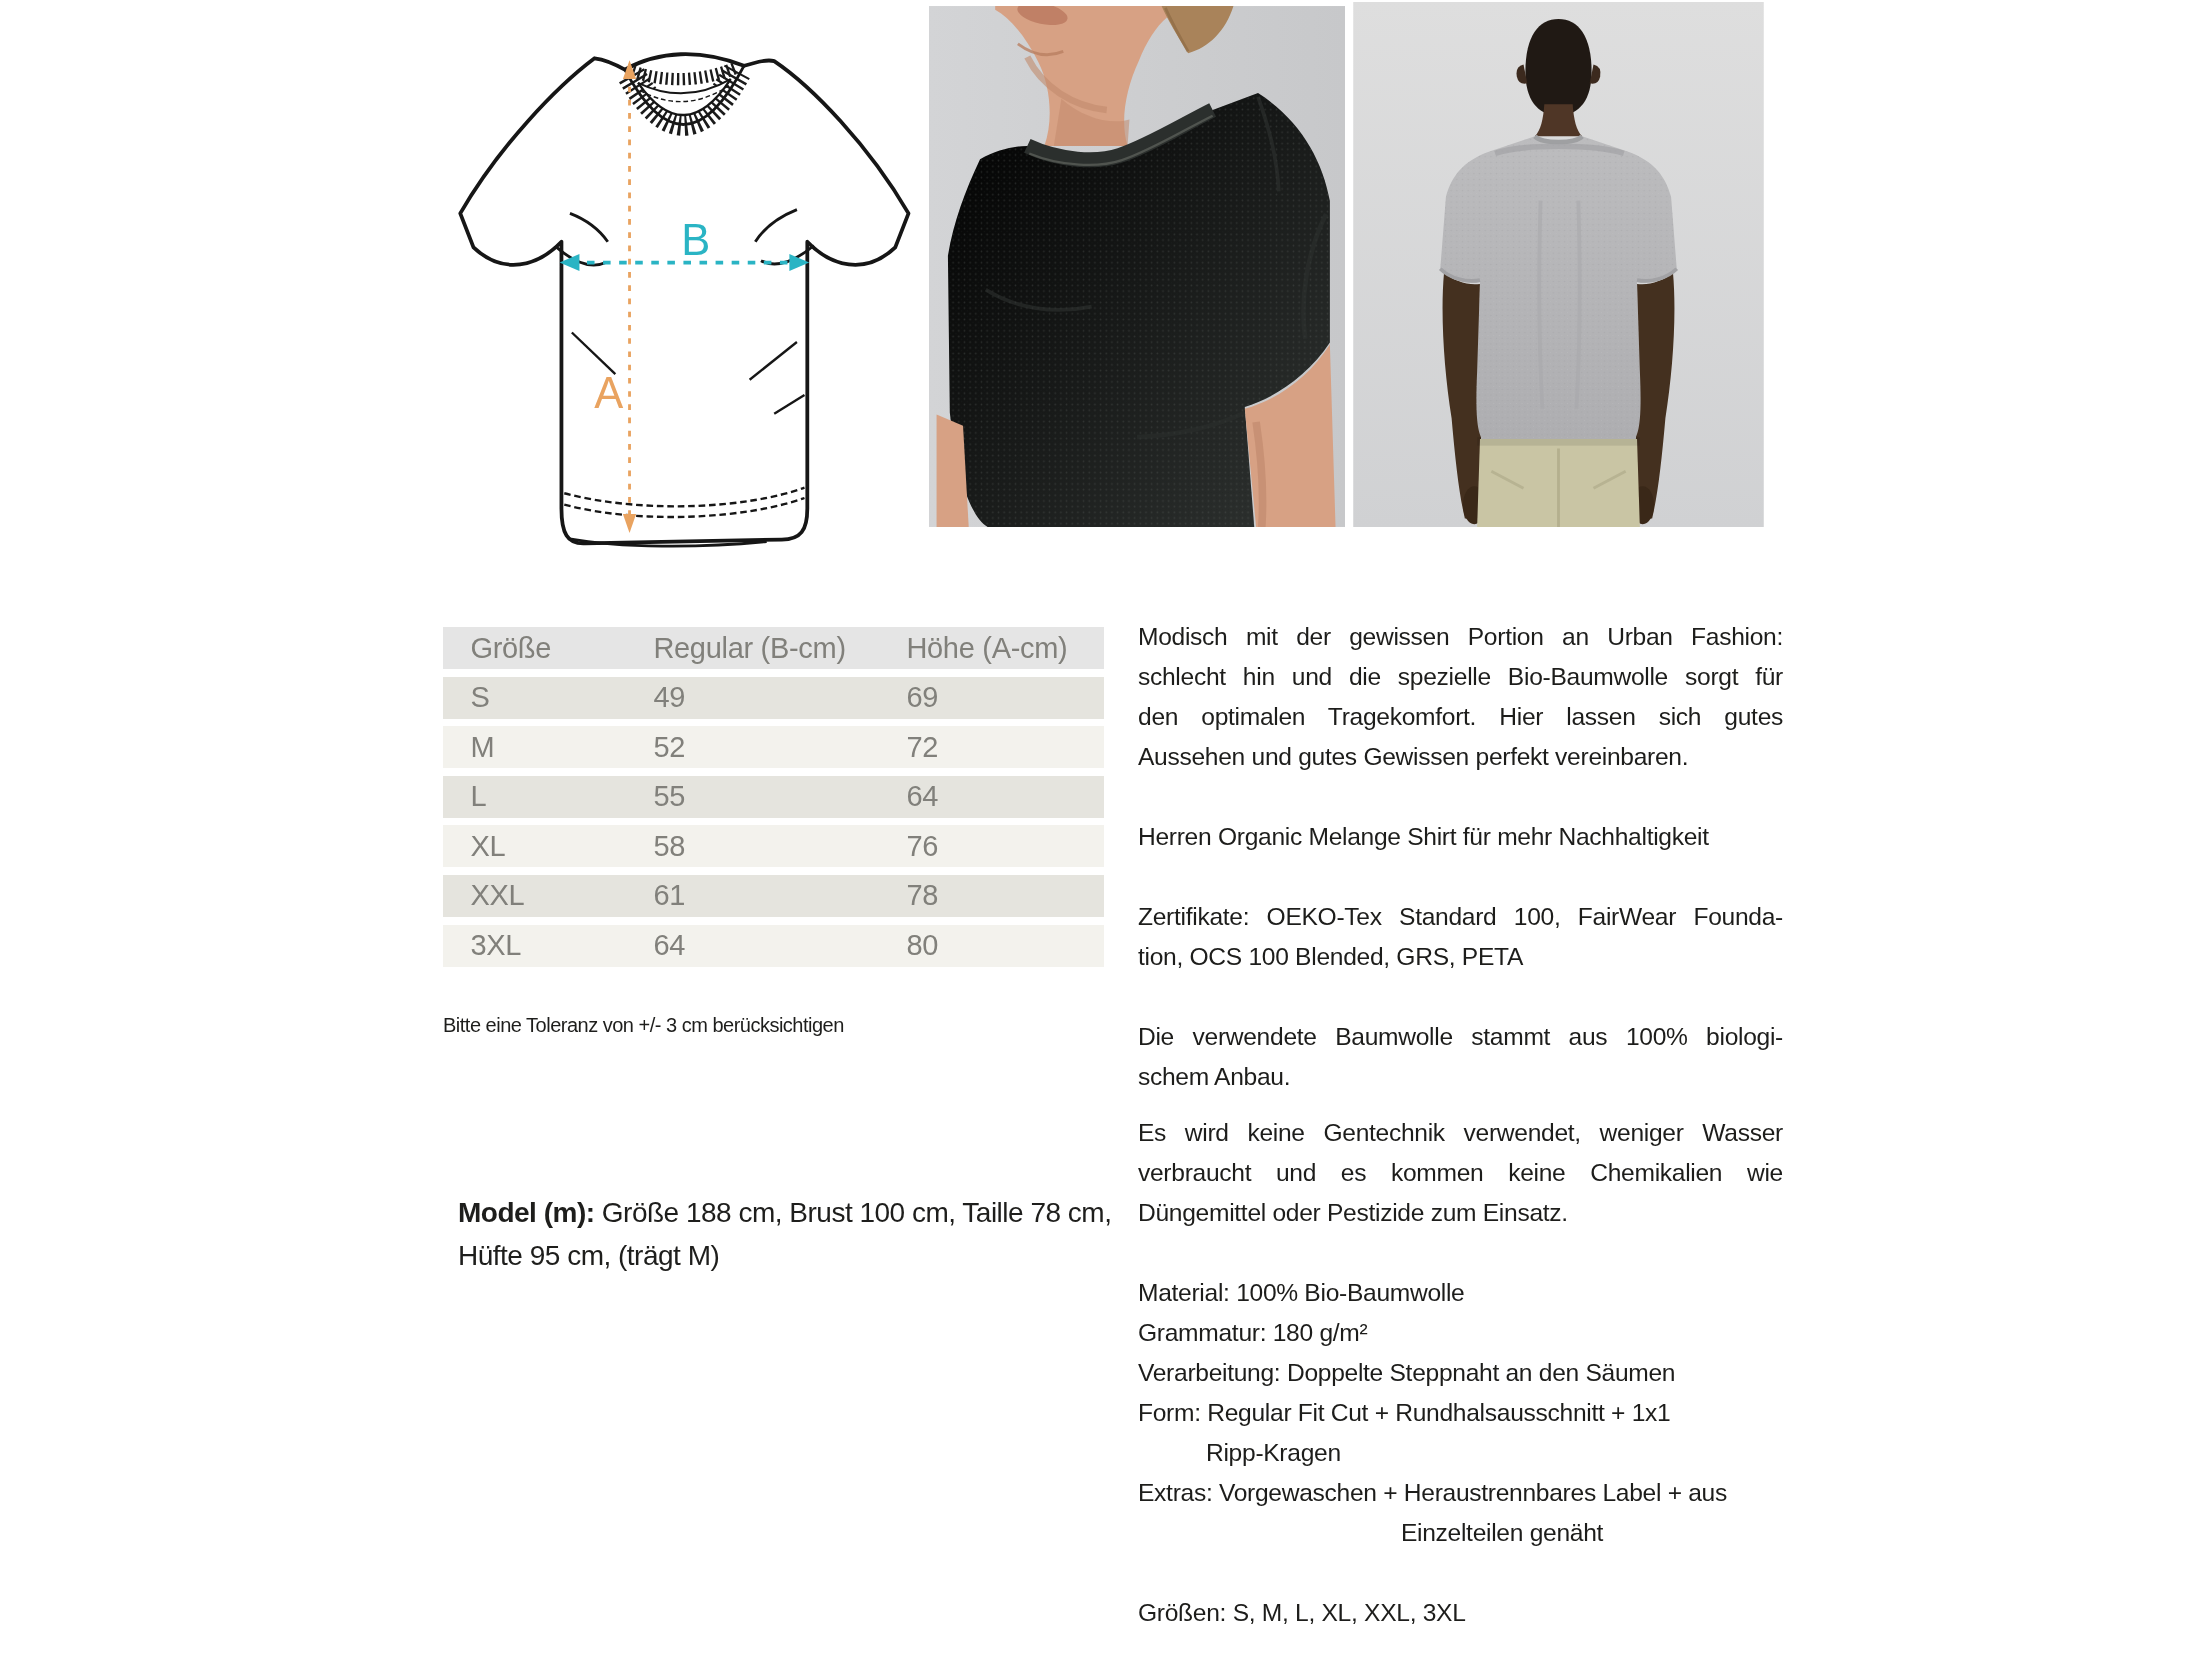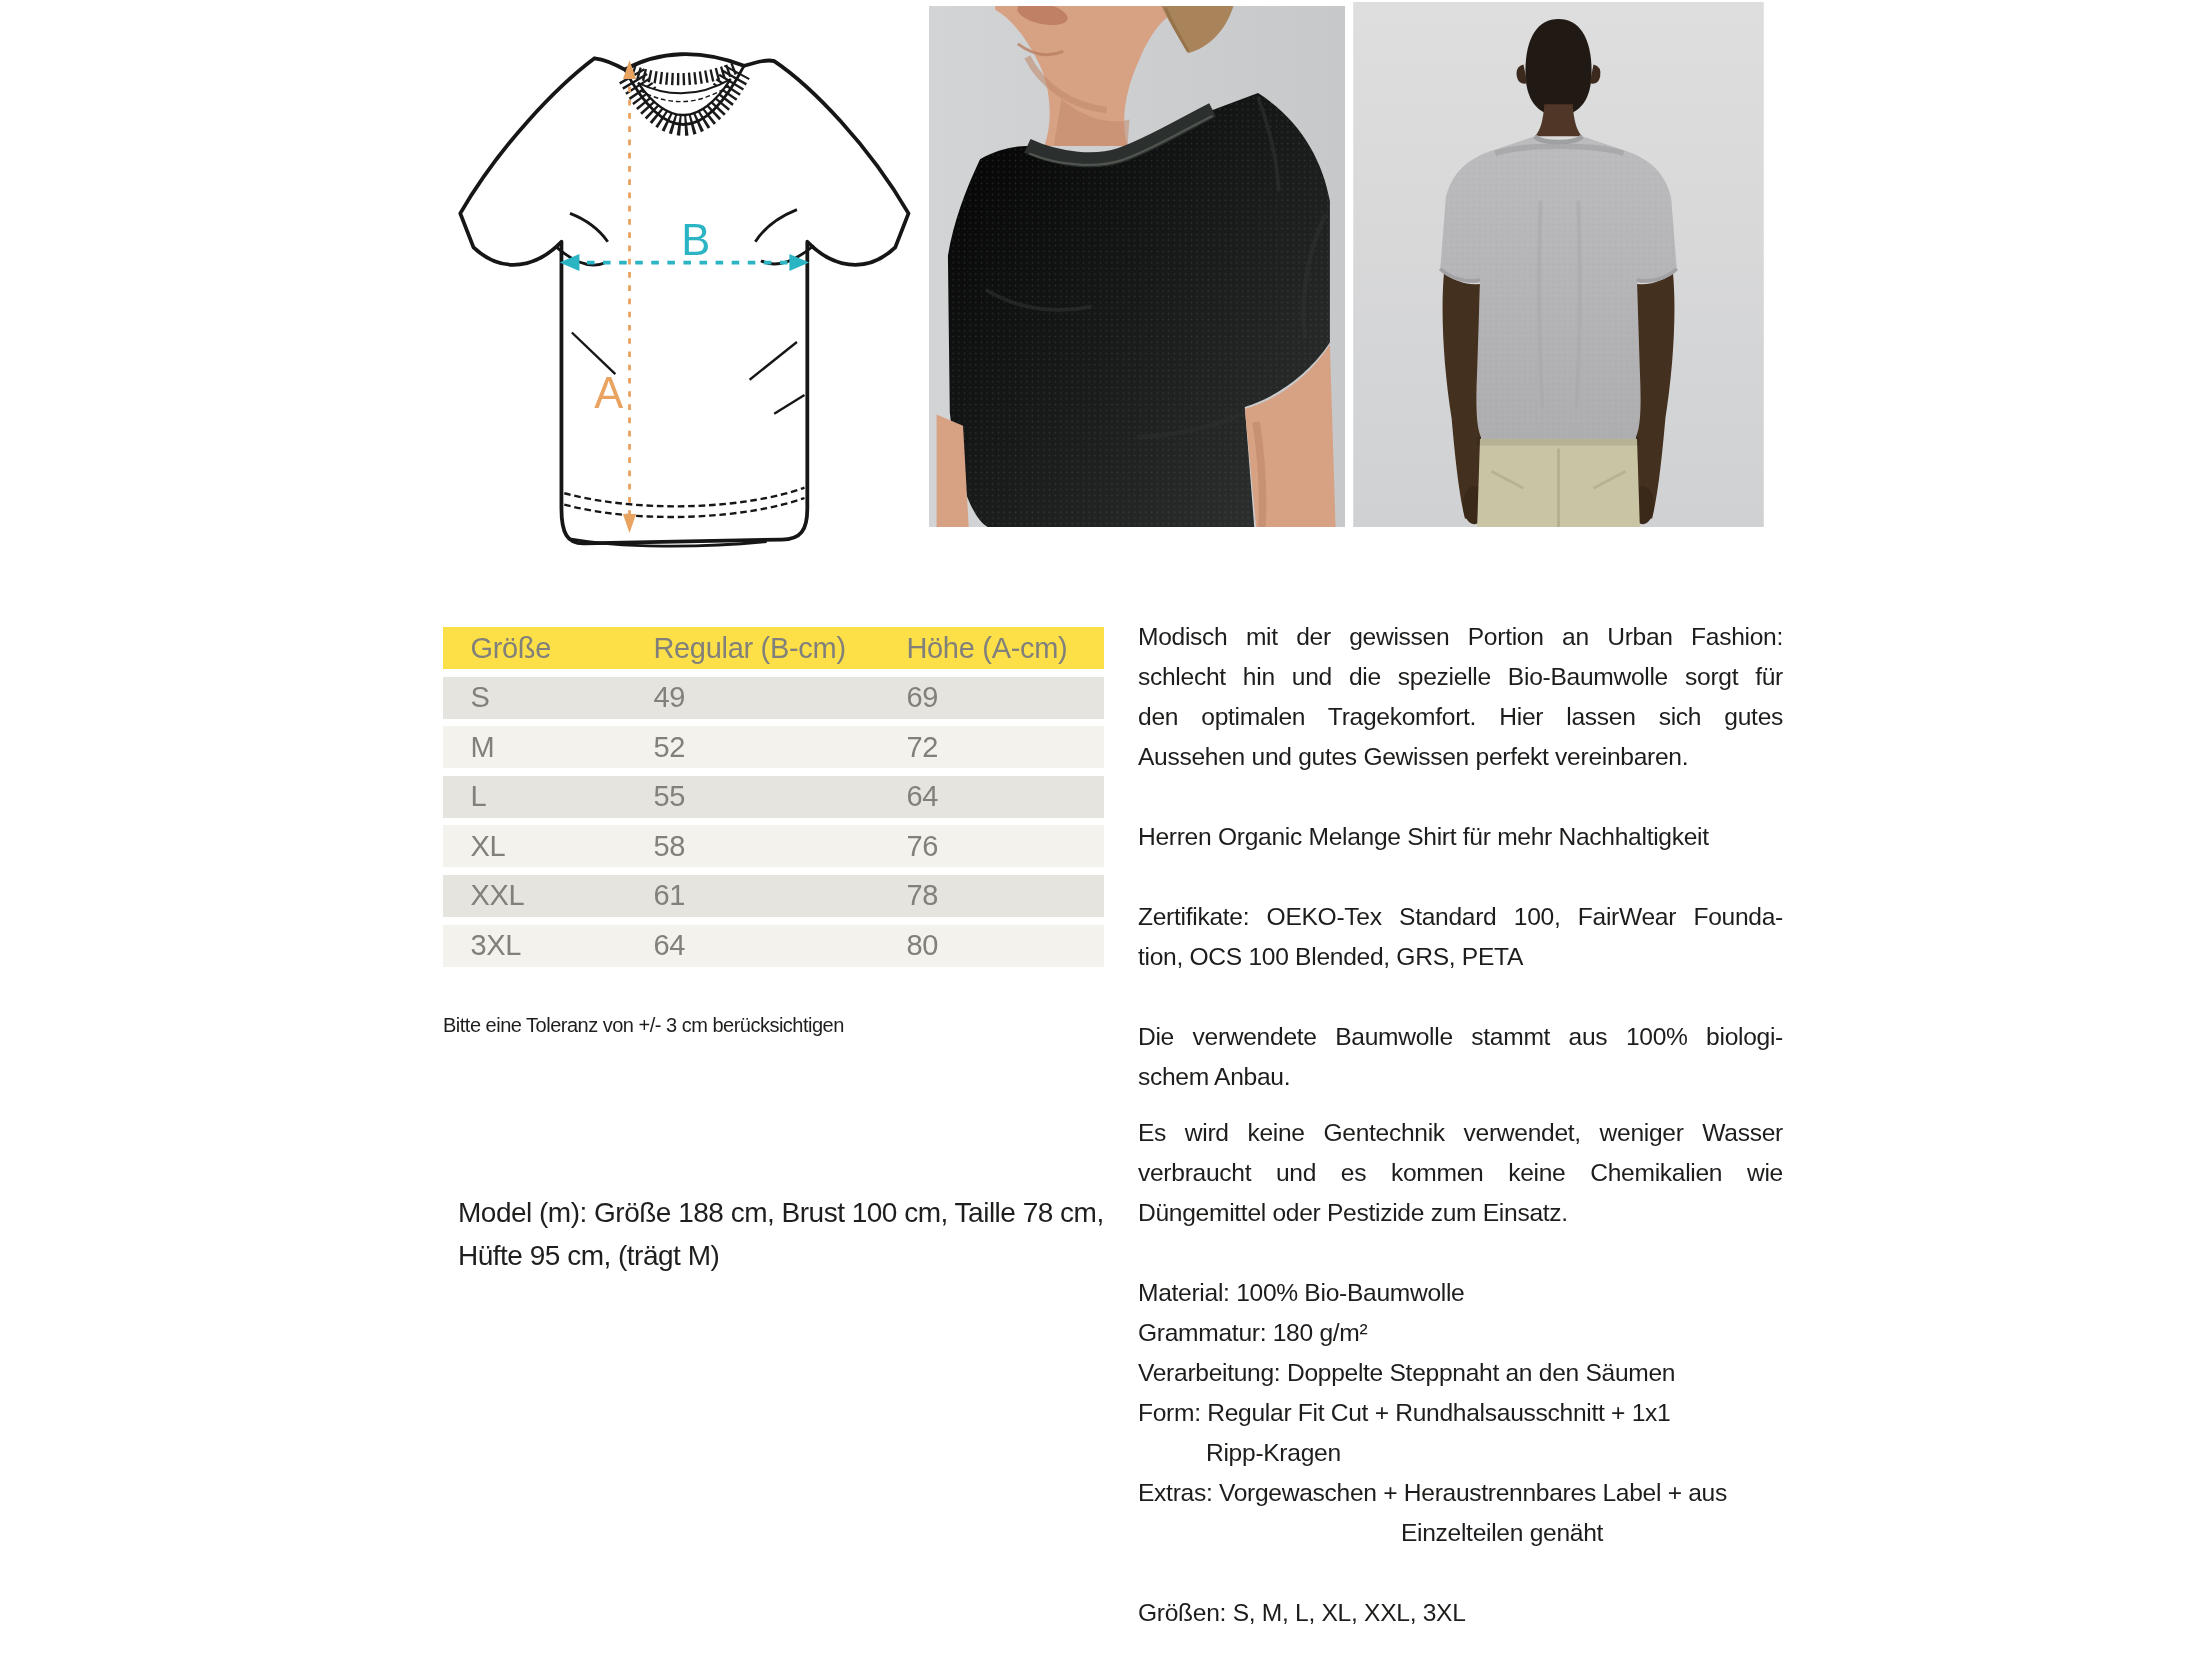--- a/index.html
+++ b/index.html
@@ -13,33 +13,33 @@
   .photo{position:absolute;overflow:hidden;}
   .photo1{left:929px;top:5.7px;width:416px;height:521px;}
   .photo2{left:1353px;top:1.9px;width:411px;height:525px;}
   
   .size-table{position:absolute;left:443px;top:627px;width:661px;}
   .t-row{
     display:grid;grid-template-columns:183px 253px 225px;align-items:center;
     height:42px;margin-bottom:7.6px;padding-left:27.4px;box-sizing:border-box;
     font-size:29px;color:#81807b;letter-spacing:-0.3px;
   }
-  .t-head{background:#fde047;}
+  .t-head{background:#e5e5e5;}
   .row-dark{background:#e5e4de;}
   .row-light{background:#f3f2ed;}
   
   .tolerance{
     position:absolute;left:443px;top:1014px;width:681px;
     font-size:20px;letter-spacing:-0.5px;color:#1e1e1c;
   }
   .model-note{
     position:absolute;left:458px;top:1191px;width:681px;
     font-size:28px;line-height:43px;letter-spacing:-0.5px;color:#1e1e1c;
   }
-  .model-note b{font-weight:normal;}
+  .model-note b{font-weight:bold;}
   
   .description{
     position:absolute;left:1138px;top:617px;width:645px;
     font-size:24.6px;line-height:40px;letter-spacing:-0.3px;color:#1d1d1b;
   }
   .description .line{width:645px;overflow:hidden;white-space:nowrap;}
   .description .j{text-align:justify;text-align-last:justify;white-space:normal;}
   .description .para{margin:0 0 40px 0;}
   .description .para.tight{margin-bottom:16px;}
   .description .ind1{padding-left:68px;box-sizing:border-box;}

